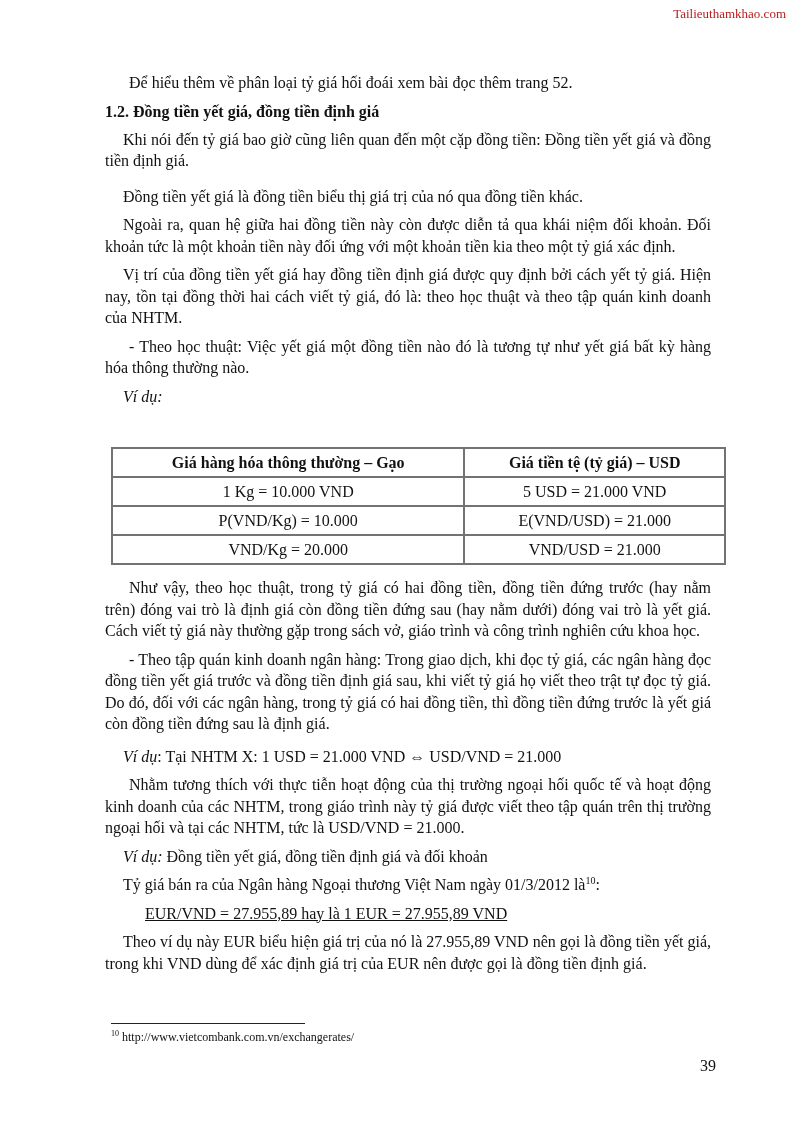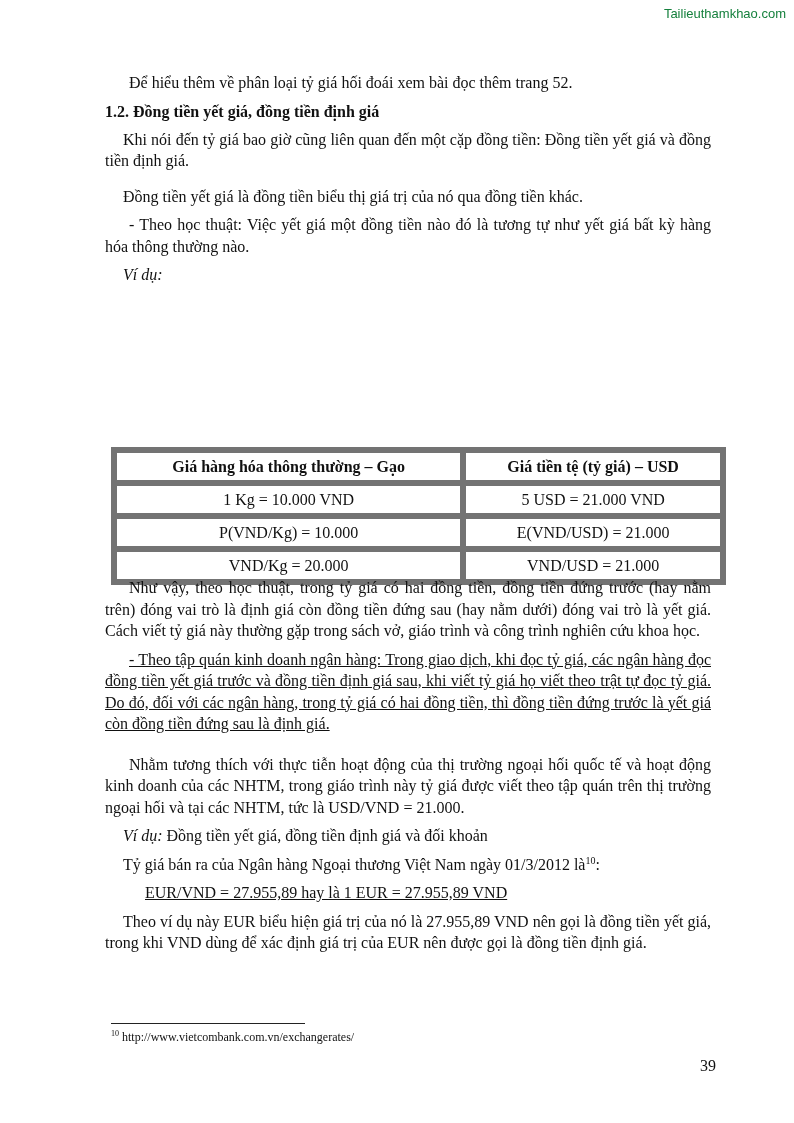--- a/index.html
+++ b/index.html
@@ -3,57 +3,59 @@
   <meta charset="utf-8">
   <style>
     html, body { margin: 0; padding: 0; background: #ffffff; }
     body {
       width: 794px; height: 1123px; position: relative; overflow: hidden;
       font-family: "Liberation Serif", "DejaVu Serif", serif;
       color: #111111;
     }
     .watermark {
       position: absolute; top: 6px; right: 8px;
-      font-family: Liberation Sans, sans-serif;
-      font-size: 13px; color: #15803d;
+      font-family: Liberation Serif, serif;
+      font-size: 13px; color: #b91c1c;
     }
     .page { position: absolute; left: 105px; top: 72px; width: 606px; }
     p {
       margin: 0; font-size: 16px; line-height: 21.5px;
       text-align: justify;
     }
     .indent { text-indent: 18px; }
     .indent2 { text-indent: 24px; }
     .indent3 { text-indent: 40px; }
     .heading { font-weight: bold; font-size: 16px; line-height: 22px; margin: 0; }
     .i { font-style: italic; }
     table.cmp {
       position: absolute; left: 111px; top: 447px; width: 615px;
       border-collapse: collapse; font-size: 16px;
     }
     table.cmp td, table.cmp th {
-      border: 6px solid #737373; text-align: center; height: 27px; padding: 0;
+      border: 2px solid #737373; text-align: center; height: 27px; padding: 0;
     }
     table.cmp th { font-weight: bold; }
     .footnote-rule { position: absolute; left: 111px; top: 1023px; width: 194px; border-top: 1px solid #222; }
     .footnote { position: absolute; left: 111px; top: 1030px; font-size: 12px; }
     .footnote sup { font-size: 8px; }
     .pageno { position: absolute; left: 700px; top: 1057px; font-size: 16px; }
     sup { font-size: 10px; line-height: 0; }
   </style>
 </head>
 <body>
 
 <div class="watermark">Tailieuthamkhao.com</div>
 
 <div class="page">
   <p class="indent2" style="margin-bottom:7px;">Để hiểu thêm về phân loại tỷ giá hối đoái xem bài đọc thêm trang 52.</p>
   <p class="heading" style="margin-bottom:6px;font-family:Liberation Serif, serif;">1.2. Đồng tiền yết giá, đồng tiền định giá</p>
   <p class="indent" style="margin-bottom:14px;">Khi nói đến tỷ giá bao giờ cũng liên quan đến một cặp đồng tiền: Đồng tiền yết giá và đồng tiền định giá.</p>
   <p class="indent" style="margin-bottom:7px;">Đồng tiền yết giá là đồng tiền biểu thị giá trị của nó qua đồng tiền khác.</p>
+  <p class="indent" style="margin-bottom:7px;">Ngoài ra, quan hệ giữa hai đồng tiền này còn được diễn tả qua khái niệm đối khoản. Đối khoản tức là một khoản tiền này đối ứng với một khoản tiền kia theo một tỷ giá xác định.</p>
+  <p class="indent" style="margin-bottom:7px;">Vị trí của đồng tiền yết giá hay đồng tiền định giá được quy định bởi cách yết tỷ giá. Hiện nay, tồn tại đồng thời hai cách viết tỷ giá, đó là: theo học thuật và theo tập quán kinh doanh của NHTM.</p>
   <p class="indent2" style="margin-bottom:7px;">- Theo học thuật: Việc yết giá một đồng tiền nào đó là tương tự như yết giá bất kỳ hàng hóa thông thường nào.</p>
   <p class="indent i">Ví dụ:</p>
 </div>
 
 <table class="cmp">
   <tbody>
       <tr>
     <th>Giá hàng hóa thông thường – Gạo</th>
     <th>Giá tiền tệ (tỷ giá) – USD</th>
   </tr>
@@ -67,21 +69,22 @@
   </tr>
   <tr>
     <td>VND/Kg = 20.000</td>
     <td>VND/USD = 21.000</td>
   </tr>
 </tbody>
   </table>
 
 <div class="page" style="top:577px;">
   <p class="indent2" style="margin-bottom:7px;">Như vậy, theo học thuật, trong tỷ giá có hai đồng tiền, đồng tiền đứng trước (hay nằm trên) đóng vai trò là định giá còn đồng tiền đứng sau (hay nằm dưới) đóng vai trò là yết giá. Cách viết tỷ giá này thường gặp trong sách vở, giáo trình và công trình nghiên cứu khoa học.</p>
-  <p class="indent2" style="margin-bottom:19px;text-decoration:underline;">- Theo tập quán kinh doanh ngân hàng: Trong giao dịch, khi đọc tỷ giá, các ngân hàng đọc đồng tiền yết giá trước và đồng tiền định giá sau, khi viết tỷ giá họ viết theo trật tự đọc tỷ giá. Do đó, đối với các ngân hàng, trong tỷ giá có hai đồng tiền, thì đồng tiền đứng trước là yết giá còn đồng tiền đứng sau là định giá.</p>
+  <p class="indent2" style="margin-bottom:11px;">- Theo tập quán kinh doanh ngân hàng: Trong giao dịch, khi đọc tỷ giá, các ngân hàng đọc đồng tiền yết giá trước và đồng tiền định giá sau, khi viết tỷ giá họ viết theo trật tự đọc tỷ giá. Do đó, đối với các ngân hàng, trong tỷ giá có hai đồng tiền, thì đồng tiền đứng trước là yết giá còn đồng tiền đứng sau là định giá.</p>
+  <p class="indent" style="margin-bottom:7px;"><span class="i">Ví dụ</span><span>: Tại NHTM X:   1 USD = 21.000 VND ⇔ USD/VND = 21.000</span></p>
   <p class="indent2" style="margin-bottom:7px;">Nhằm tương thích với thực tiễn hoạt động của thị trường ngoại hối quốc tế và hoạt động kinh doanh của các NHTM, trong giáo trình này tỷ giá được viết theo tập quán trên thị trường ngoại hối và tại các NHTM, tức là USD/VND = 21.000.</p>
   <p class="indent" style="margin-bottom:7px;"><span class="i">Ví dụ:</span><span> Đồng tiền yết giá, đồng tiền định giá và đối khoản</span></p>
   <p class="indent" style="margin-bottom:7px;"><span>Tỷ giá bán ra của Ngân hàng Ngoại thương Việt Nam ngày 01/3/2012 là</span><sup>10</sup><span>:</span></p>
   <p class="indent3" style="margin-bottom:7px;text-decoration:underline;">EUR/VND = 27.955,89 hay là 1 EUR = 27.955,89 VND</p>
   <p class="indent">Theo ví dụ này EUR biểu hiện giá trị của nó là 27.955,89 VND nên gọi là đồng tiền yết giá, trong khi VND dùng để xác định giá trị của EUR nên được gọi là đồng tiền định giá.</p>
 </div>
 
 <div class="footnote-rule"></div>
 <div class="footnote"><sup>10</sup><span> http://www.vietcombank.com.vn/exchangerates/</span></div>
 

